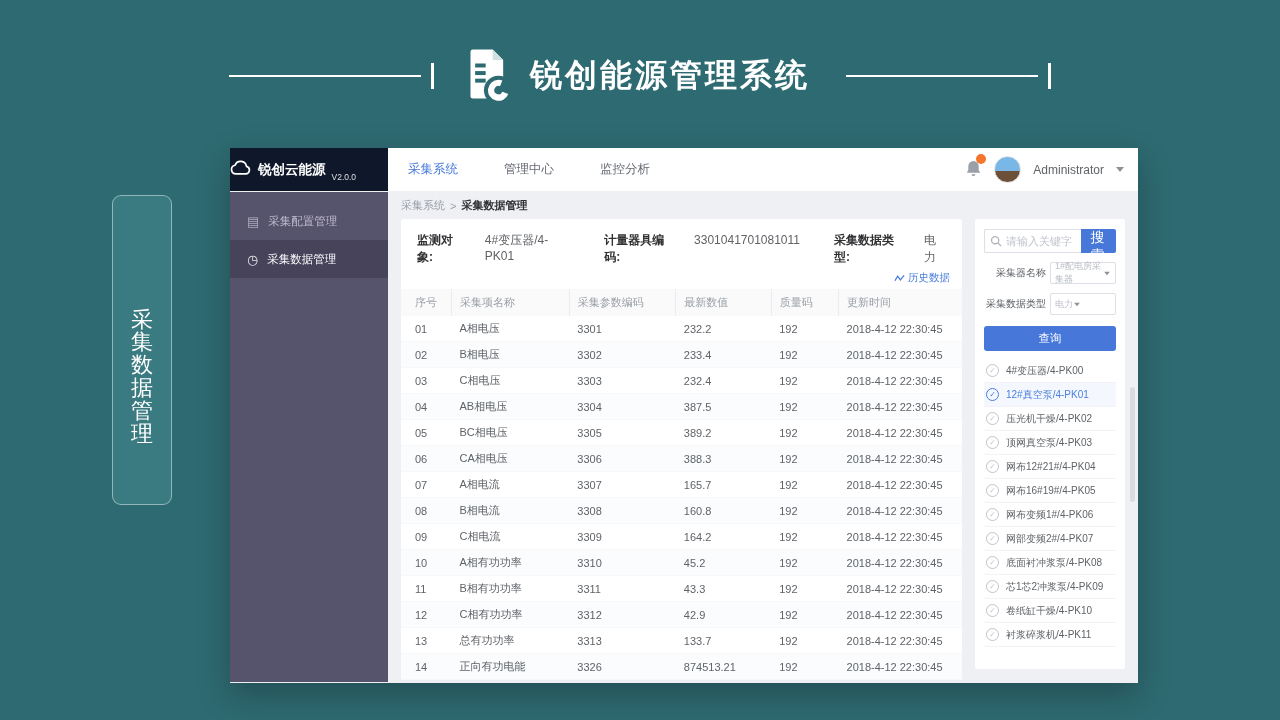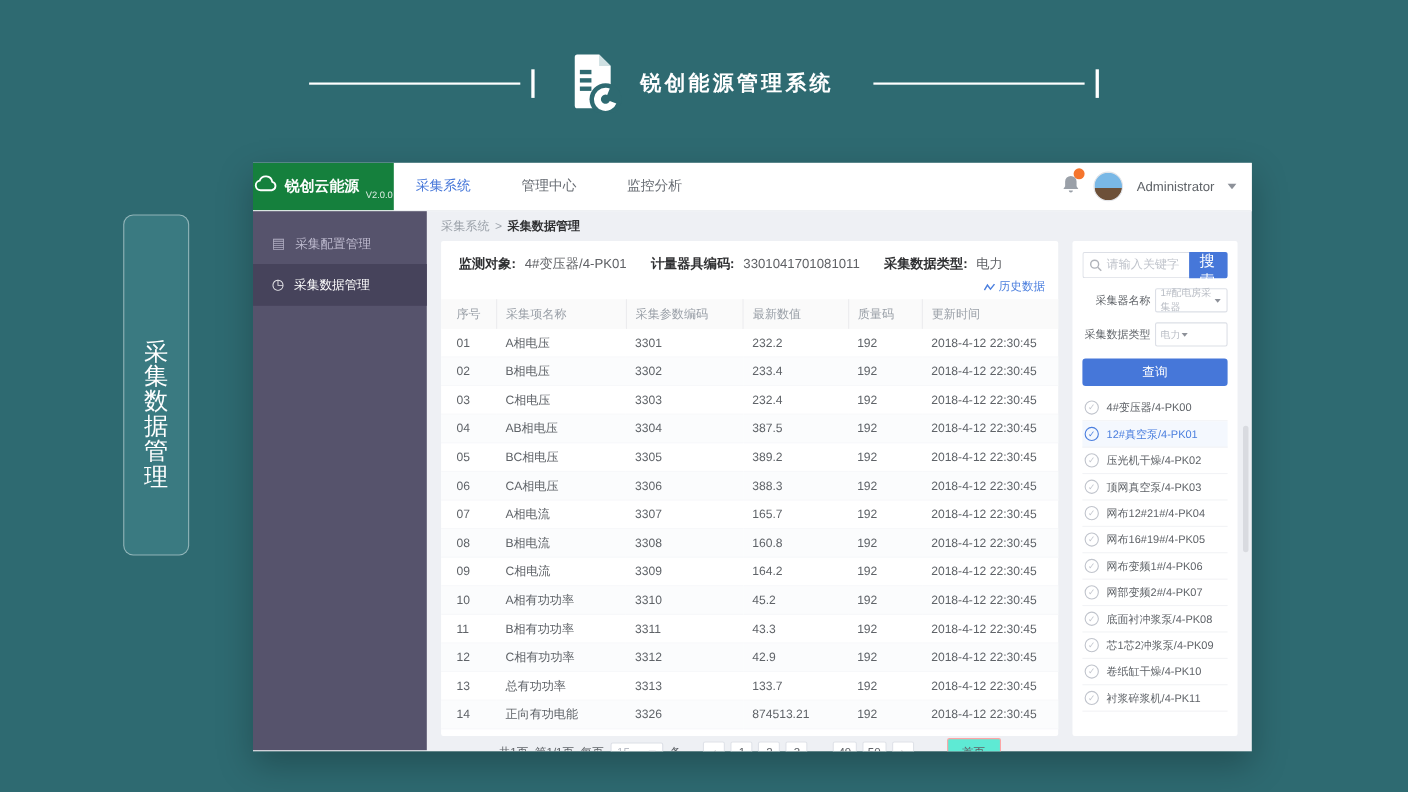--- a/index.html
+++ b/index.html
@@ -5,38 +5,38 @@
   * { margin:0; padding:0; box-sizing:border-box; }
   html,body { width:1280px; height:720px; overflow:hidden; }
   body { background:#2e6a71; font-family:"Liberation Sans","DejaVu Sans",sans-serif; position:relative; }
 
   
   .banner { position:absolute; top:44px; left:0; right:0; height:64px;
             display:flex; align-items:center; justify-content:center; }
   .banner .hline { width:192px; height:2px; background:#fff; }
   .banner .vtick { width:3px; height:26px; background:#fff; margin:0 0 0 10px; }
   .banner .doc-icon { margin:0 14px 0 26px; }
-  .banner .title { color:#fff; font-size:19px; font-weight:bold; letter-spacing:3px; margin-right:30px; }
+  .banner .title { color:#fff; font-size:32px; font-weight:bold; letter-spacing:3px; margin-right:30px; }
   .banner .hline.right { margin-left:6px; }
 
   
   .side-card { position:absolute; left:112px; top:195px; width:60px; height:310px;
                background:#3a7a81; border:1px solid rgba(255,255,255,.45); border-radius:9px;
                display:flex; align-items:center; justify-content:center; }
   .side-card .vtext { writing-mode:vertical-rl; text-orientation:upright;
                       color:#fff; font-size:22px; letter-spacing:23px; line-height:60px;
                       padding-top:18px; }
 
   
   .app { position:absolute; left:230px; top:148px; width:908px; height:535px;
          background:#eef0f4; box-shadow:0 12px 30px rgba(0,0,0,.25); overflow:hidden; }
 
   .app-header { height:44px; display:flex; background:#fff; border-bottom:1px solid #eef0f2; }
-  .logo { width:128px; background:#15803d; color:#fff; display:flex; align-items:center;
-          justify-content:center; gap:6px; }
+  .logo { width:158px; background:#0f172a; color:#fff; display:flex; align-items:center;
+          gap:6px; }
   .logo-name { font-size:13.5px; font-weight:bold; }
   .logo-ver { font-size:8.5px; opacity:.85; align-self:flex-end; margin-bottom:9px; }
   .nav { display:flex; align-items:center; gap:46px; padding-left:20px; }
   .nav-item { font-size:12.5px; color:#666b72; cursor:pointer; }
   .nav-item.active { color:#4677d9; }
   .header-right { margin-left:auto; display:flex; align-items:center; gap:12px; padding-right:14px; }
   .bell { position:relative; }
   .badge { position:absolute; top:-5px; right:-4px; width:10px; height:10px; border-radius:50%;
            background:#f5752d; }
   .avatar { width:27px; height:27px; border-radius:50%;
@@ -52,21 +52,21 @@
   .side-item .s-ic { font-size:13px; opacity:.85; }
   .side-item.active { background:#46435b; color:#fff; }
 
   .content { flex:1; padding:0 13px; display:flex; flex-direction:column; }
   .breadcrumb { height:27px; display:flex; align-items:center; gap:5px; font-size:11px; color:#9aa0a8; }
   .breadcrumb .cur { color:#303133; font-weight:bold; }
   .content-row { display:flex; gap:13px; height:450px; }
 
   
   .main-card { flex:1; background:#fff; display:flex; flex-direction:column; border-radius:2px; }
-  .info-bar { display:flex; align-items:baseline; gap:8px; padding:13px 16px 3px; font-size:12px; }
+  .info-bar { display:flex; align-items:baseline; gap:20px; padding:13px 16px 3px; font-size:12px; }
   .info-bar .lb { color:#303133; font-weight:bold; margin-left:14px; }
   .info-bar .lb:first-child { margin-left:0; }
   .info-bar .vl { color:#606266; }
   .history-row { display:flex; justify-content:flex-end; align-items:center; gap:3px;
                  padding:2px 12px 4px; font-size:10.5px; color:#4a7ede; cursor:pointer; }
 
   table { width:100%; border-collapse:collapse; font-size:11px; table-layout:fixed; }
   th { background:#fafafa; color:#9aa0a8; font-weight:normal; text-align:left;
        padding:6px 8px; border-left:1px solid #ececee; }
   th:first-child { border-left:none; padding-left:14px; }

